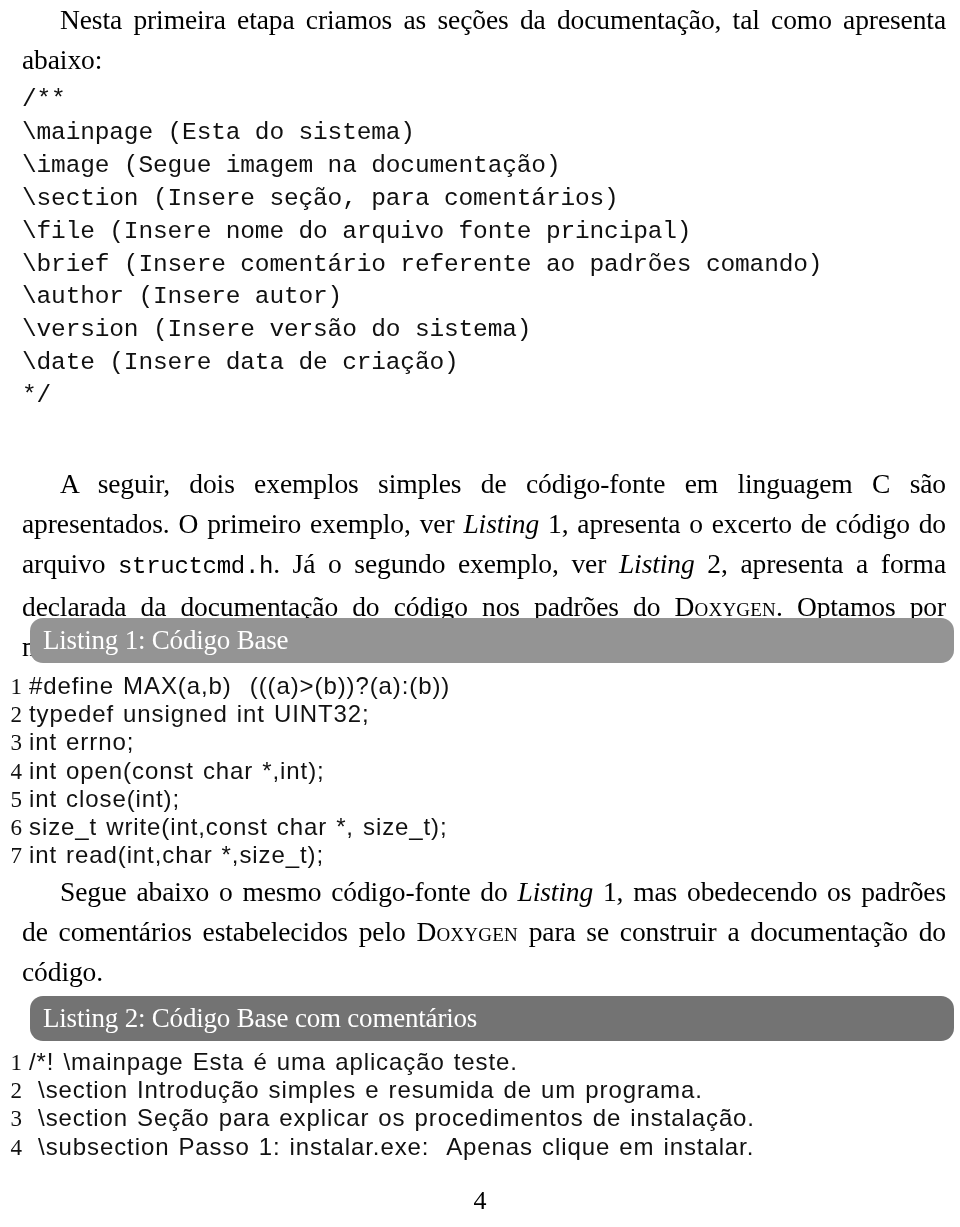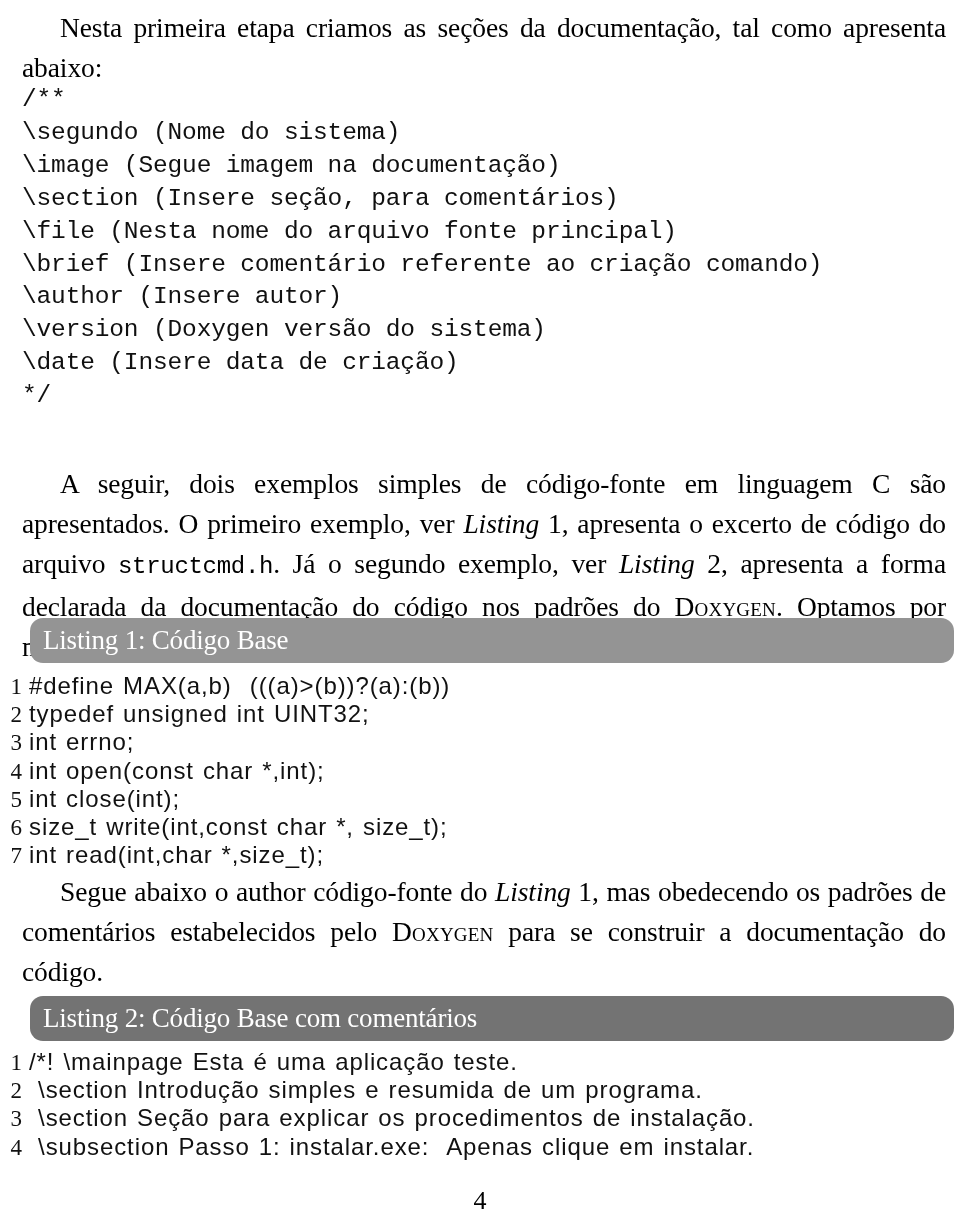--- a/index.html
+++ b/index.html
@@ -114,47 +114,47 @@
     text-align: center;
     font-size: 26px;
     color: #000000;
   }
 </style>
 </head>
 <body>
 
 <div class="page">
 
-  <div class="prose" style="top: 8px;">
+  <div class="prose" style="top: 0;">
     <span class="indent"></span><span>Nesta primeira etapa criamos as seções da documentação, tal como apresenta abaixo:</span>
   </div>
 
   <div class="verbatim" style="top: 84px;"><span>/**</span>
-<span>\segundo (Nome do sistema)</span>
+<span>\mainpage (Esta do sistema)</span>
 <span>\image (Segue imagem na documentação)</span>
 <span>\section (Insere seção, para comentários)</span>
-<span>\file (Nesta nome do arquivo fonte principal)</span>
-<span>\brief (Insere comentário referente ao criação comando)</span>
+<span>\file (Insere nome do arquivo fonte principal)</span>
+<span>\brief (Insere comentário referente ao padrões comando)</span>
 <span>\author (Insere autor)</span>
-<span>\version (Doxygen versão do sistema)</span>
+<span>\version (Insere versão do sistema)</span>
 <span>\date (Insere data de criação)</span>
 <span>*/</span></div>
 
   <div class="prose" style="top: 432px; margin-top: 32px;">
     <span class="indent"></span><span>A seguir, dois exemplos simples de código-fonte em linguagem C são apresentados. O primeiro exemplo, ver </span><i>Listing</i><span> 1, apresenta o excerto de código do arquivo </span><span class="mono-inline">structcmd.h</span><span>. Já o segundo exemplo, ver </span><i>Listing</i><span> 2, apresenta a forma declarada da documentação do código nos padrões do </span><span class="smallcaps">Doxygen</span><span>. Optamos por manter a originalidade do texto, para estes </span><i>Listings</i><span> que se seguem.</span>
   </div>
 
   <div class="listing-bar" style="top: 618px; background: rgb(148, 148, 148);">
     <span class="caption" style="color: rgb(255, 255, 255);">Listing 1: Código Base</span>
   </div>
 
   <div class="listing-code" style="top: 672px;"><div><span class="ln">1</span><span class="src">#define MAX(a,b)  (((a)&gt;(b))?(a):(b))</span></div><div><span class="ln">2</span><span class="src">typedef unsigned int UINT32;</span></div><div><span class="ln">3</span><span class="src">int errno;</span></div><div><span class="ln">4</span><span class="src">int open(const char *,int);</span></div><div><span class="ln">5</span><span class="src">int close(int);</span></div><div><span class="ln">6</span><span class="src">size_t write(int,const char *, size_t);</span></div><div><span class="ln">7</span><span class="src">int read(int,char *,size_t);</span></div></div>
 
   <div class="prose" style="top: 872px;">
-    <span class="indent"></span><span>Segue abaixo o author código-fonte do </span><i>Listing</i><span> 1, mas obedecendo os padrões de comentários estabelecidos pelo </span><span class="smallcaps">Doxygen</span><span> para se construir a documentação do código.</span>
+    <span class="indent"></span><span>Segue abaixo o mesmo código-fonte do </span><i>Listing</i><span> 1, mas obedecendo os padrões de comentários estabelecidos pelo </span><span class="smallcaps">Doxygen</span><span> para se construir a documentação do código.</span>
   </div>
 
   <div class="listing-bar" style="top: 996px; background: #737373;">
     <span class="caption" style="color: rgb(255, 255, 255);">Listing 2: Código Base com comentários</span>
   </div>
 
   <div class="listing-code" style="top: 1048px;"><div><span class="ln">1</span><span class="src">/*! \mainpage Esta é uma aplicação teste.</span></div><div><span class="ln">2</span><span class="src"> \section Introdução simples e resumida de um programa.</span></div><div><span class="ln">3</span><span class="src"> \section Seção para explicar os procedimentos de instalação.</span></div><div><span class="ln">4</span><span class="src"> \subsection Passo 1: instalar.exe:  Apenas clique em instalar.</span></div></div>
 
   <div class="folio" style="top: 1186px;">4</div>
 

